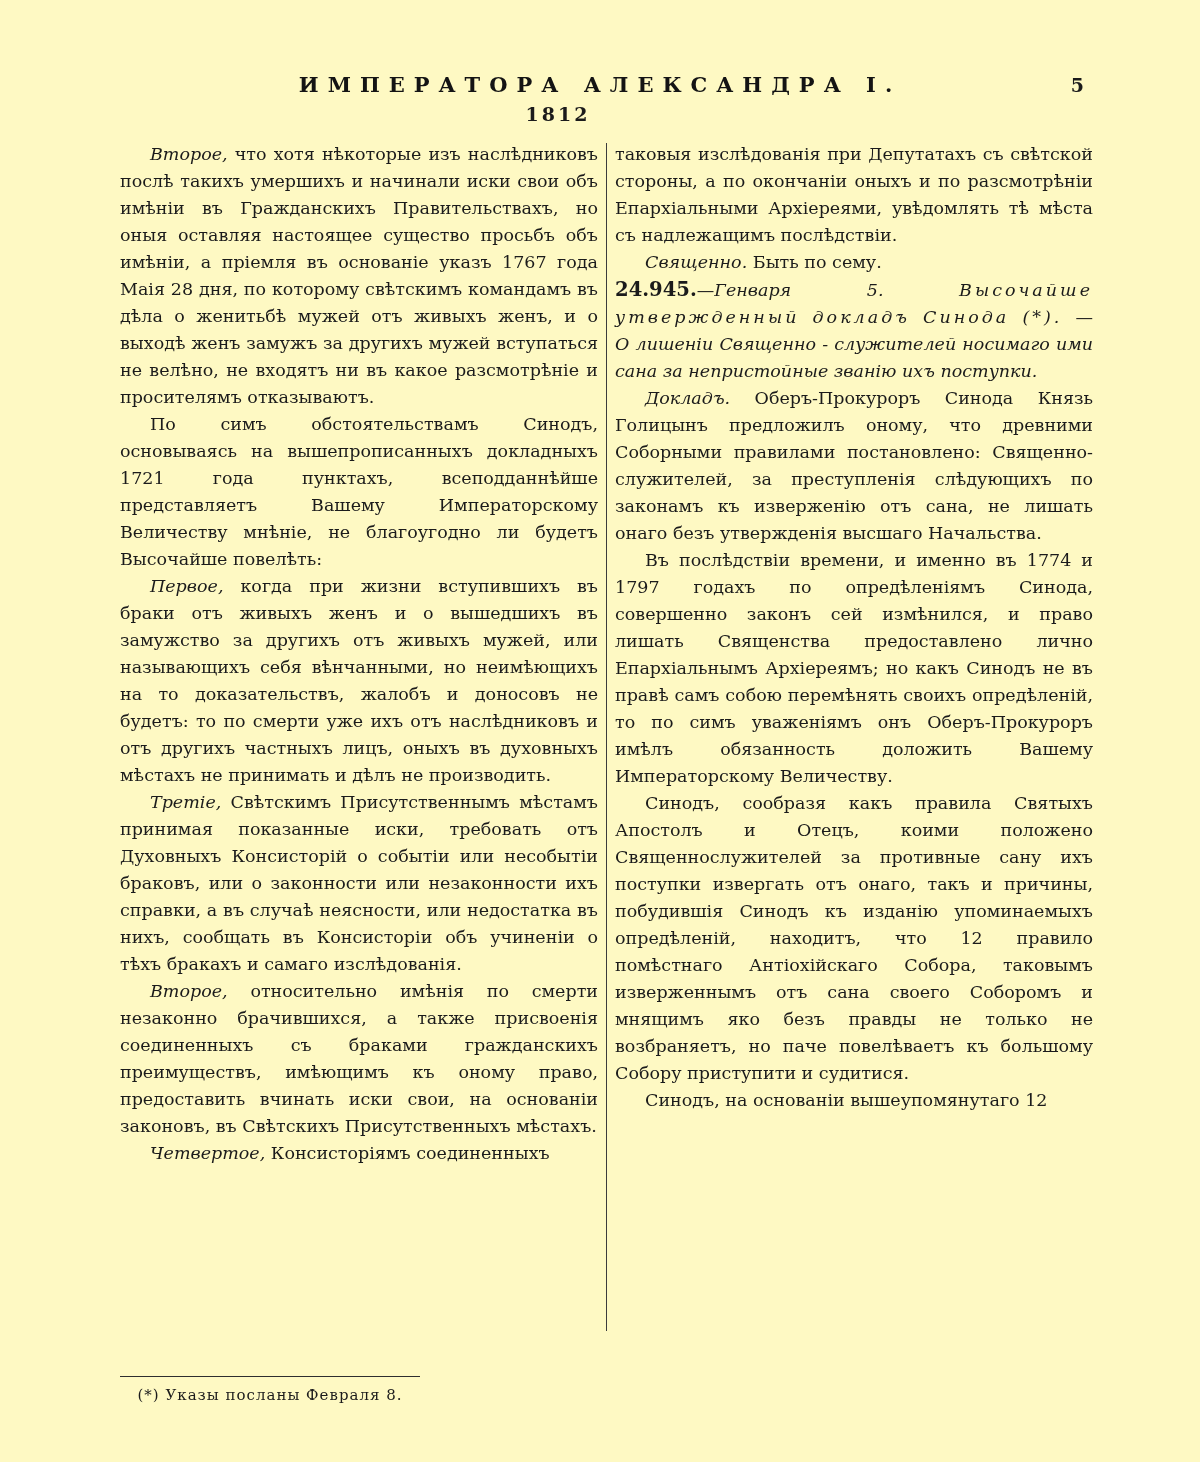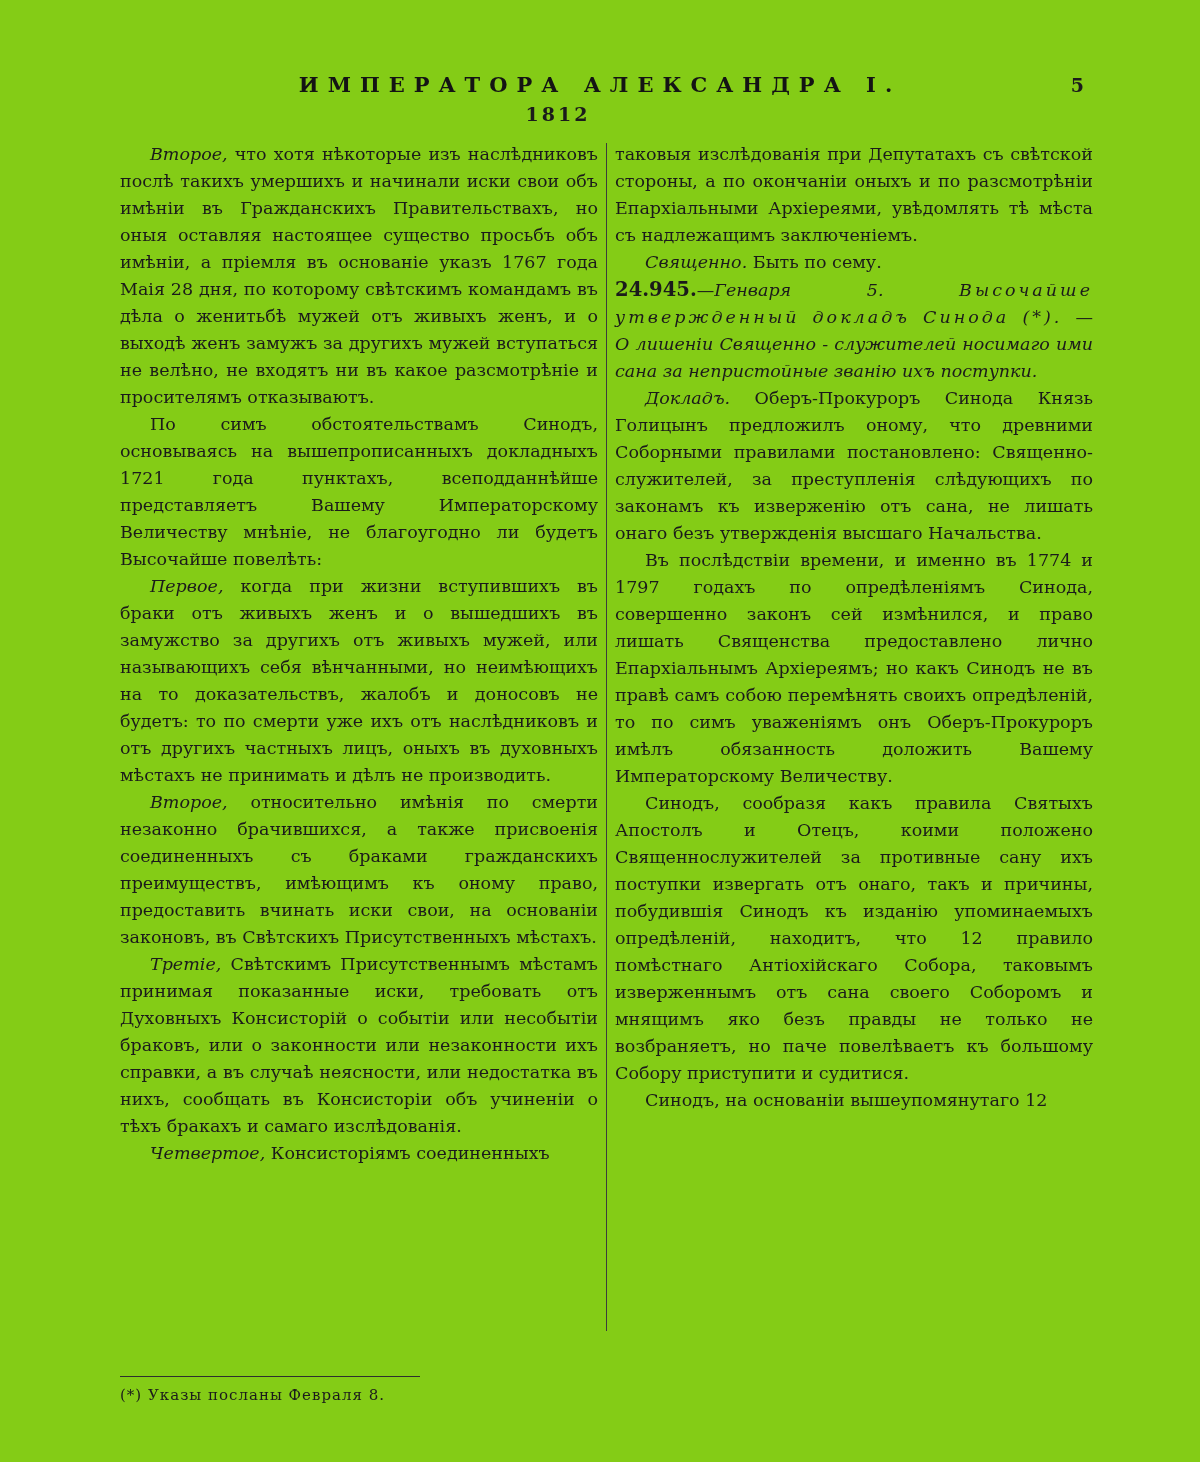--- a/index.html
+++ b/index.html
@@ -1,19 +1,19 @@
 <!DOCTYPE html>
 <html><head>
 <meta charset="utf-8">
 <style>
   html,body{margin:0;padding:0;}
   body{background:#d8d8d4;}
   .page{
     width:1200px;height:1462px;
-    background:#84cc16;color:#1b1b1b;
+    background:#fef9c3;color:#1b1b1b;
     font-family:"DejaVu Serif", serif;
     position:relative;box-sizing:border-box;
     margin:0 auto;overflow:hidden;
   }
   .header{position:relative;padding-top:72px;text-align:center;}
   .header-title{
     display:inline-block;
     font-size:21px;font-weight:bold;letter-spacing:9px;
     color:#141414;
   }
@@ -41,21 +41,21 @@
     width:1px;background:#3c3c3c;margin:2px 8px 6px 8px;
     flex:none;
   }
   .para{margin:0;text-indent:30px;}
   .para.no-indent{text-indent:0;}
   .seg-normal{}
   .seg-italic{font-style:italic;}
   .seg-bold{font-weight:bold;font-size:1.12em;}
   .seg-spaced{letter-spacing:3px;font-style:italic;}
   .footnote{
-    position:absolute;left:120px;bottom:58px;
+    position:absolute;left:120px;bottom:58px;text-align:center;
   }
   .footnote-rule{width:300px;height:1px;background:#2e2e2e;margin-bottom:9px;}
   .footnote-text{
     font-size:15px;letter-spacing:1px;color:#1b1b1b;
   }
 </style>
 </head>
 <body>
 
 <div class="page">
@@ -65,27 +65,27 @@
     <div class="page-number">5</div>
   </div>
 
   <div class="year">1812</div>
 
   <div class="columns">
     <div class="col">
         <p class="para"><span class="seg-italic">Второе, </span><span class="seg-normal">что хотя нѣкоторые изъ наслѣдниковъ послѣ такихъ умершихъ и начинали иски свои объ имѣніи въ Гражданскихъ Правительствахъ, но оныя оставляя настоящее существо просьбъ объ имѣніи, а пріемля въ основаніе указъ 1767 года Маія 28 дня, по которому свѣтскимъ командамъ въ дѣла о женитьбѣ мужей отъ живыхъ женъ, и о выходѣ женъ замужъ за другихъ мужей вступаться не велѣно, не входятъ ни въ какое разсмотрѣніе и просителямъ отказываютъ.</span></p>
         <p class="para"><span class="seg-normal">По симъ обстоятельствамъ Синодъ, основываясь на вышепрописанныхъ докладныхъ 1721 года пунктахъ, всеподданнѣйше представляетъ Вашему Императорскому Величеству мнѣніе, не благоугодно ли будетъ Высочайше повелѣть:</span></p>
         <p class="para"><span class="seg-italic">Первое, </span><span class="seg-normal">когда при жизни вступившихъ въ браки отъ живыхъ женъ и о вышедшихъ въ замужство за другихъ отъ живыхъ мужей, или называющихъ себя вѣнчанными, но неимѣющихъ на то доказательствъ, жалобъ и доносовъ не будетъ: то по смерти уже ихъ отъ наслѣдниковъ и отъ другихъ частныхъ лицъ, оныхъ въ духовныхъ мѣстахъ не принимать и дѣлъ не производить.</span></p>
+        <p class="para"><span class="seg-italic">Третіе, </span><span class="seg-normal">Свѣтскимъ Присутственнымъ мѣстамъ принимая показанные иски, требовать отъ Духовныхъ Консисторій о событіи или несобытіи браковъ, или о законности или незаконности ихъ справки, а въ случаѣ неясности, или недостатка въ нихъ, сообщать въ Консисторіи объ учиненіи о тѣхъ бракахъ и самаго изслѣдованія.</span></p>
         <p class="para"><span class="seg-italic">Второе, </span><span class="seg-normal">относительно имѣнія по смерти незаконно брачившихся, а также присвоенія соединенныхъ съ браками гражданскихъ преимуществъ, имѣющимъ къ оному право, предоставить вчинать иски свои, на основаніи законовъ, въ Свѣтскихъ Присутственныхъ мѣстахъ.</span></p>
-        <p class="para"><span class="seg-italic">Третіе, </span><span class="seg-normal">Свѣтскимъ Присутственнымъ мѣстамъ принимая показанные иски, требовать отъ Духовныхъ Консисторій о событіи или несобытіи браковъ, или о законности или незаконности ихъ справки, а въ случаѣ неясности, или недостатка въ нихъ, сообщать въ Консисторіи объ учиненіи о тѣхъ бракахъ и самаго изслѣдованія.</span></p>
         <p class="para"><span class="seg-italic">Четвертое, </span><span class="seg-normal">Консисторіямъ соединенныхъ</span></p>
       </div>
     <div class="divider"></div>
     <div class="col">
-        <p class="para no-indent"><span class="seg-normal">таковыя изслѣдованія при Депутатахъ съ свѣтской стороны, а по окончаніи оныхъ и по разсмотрѣніи Епархіальными Архіереями, увѣдомлять тѣ мѣста съ надлежащимъ заключеніемъ.</span></p>
+        <p class="para no-indent"><span class="seg-normal">таковыя изслѣдованія при Депутатахъ съ свѣтской стороны, а по окончаніи оныхъ и по разсмотрѣніи Епархіальными Архіереями, увѣдомлять тѣ мѣста съ надлежащимъ послѣдствіи.</span></p>
         <p class="para"><span class="seg-italic">Священно. </span><span class="seg-normal">Быть по сему.</span></p>
         <p class="para no-indent"><span class="seg-bold">24.945.</span><span class="seg-normal">—</span><span class="seg-italic">Генваря 5. </span><span class="seg-spaced">Высочайше утвержденный докладъ Синода (*). </span><span class="seg-normal">— </span><span class="seg-italic">О лишеніи Священно - служителей носимаго ими сана за непристойные званію ихъ поступки.</span></p>
         <p class="para"><span class="seg-italic">Докладъ. </span><span class="seg-normal">Оберъ-Прокуроръ Синода Князь Голицынъ предложилъ оному, что древними Соборными правилами постановлено: Священно-служителей, за преступленія слѣдующихъ по законамъ къ изверженію отъ сана, не лишать онаго безъ утвержденія высшаго Начальства.</span></p>
         <p class="para"><span class="seg-normal">Въ послѣдствіи времени, и именно въ 1774 и 1797 годахъ по опредѣленіямъ Синода, совершенно законъ сей измѣнился, и право лишать Священства предоставлено лично Епархіальнымъ Архіереямъ; но какъ Синодъ не въ правѣ самъ собою перемѣнять своихъ опредѣленій, то по симъ уваженіямъ онъ Оберъ-Прокуроръ имѣлъ обязанность доложить Вашему Императорскому Величеству.</span></p>
         <p class="para"><span class="seg-normal">Синодъ, сообразя какъ правила Святыхъ Апостолъ и Отецъ, коими положено Священнослужителей за противные сану ихъ поступки извергать отъ онаго, такъ и причины, побудившія Синодъ къ изданію упоминаемыхъ опредѣленій, находитъ, что 12 правило помѣстнаго Антіохійскаго Собора, таковымъ изверженнымъ отъ сана своего Соборомъ и мнящимъ яко безъ правды не только не возбраняетъ, но паче повелѣваетъ къ большому Собору приступити и судитися.</span></p>
         <p class="para"><span class="seg-normal">Синодъ, на основаніи вышеупомянутаго 12</span></p>
       </div>
   </div>
 
   <div class="footnote">

